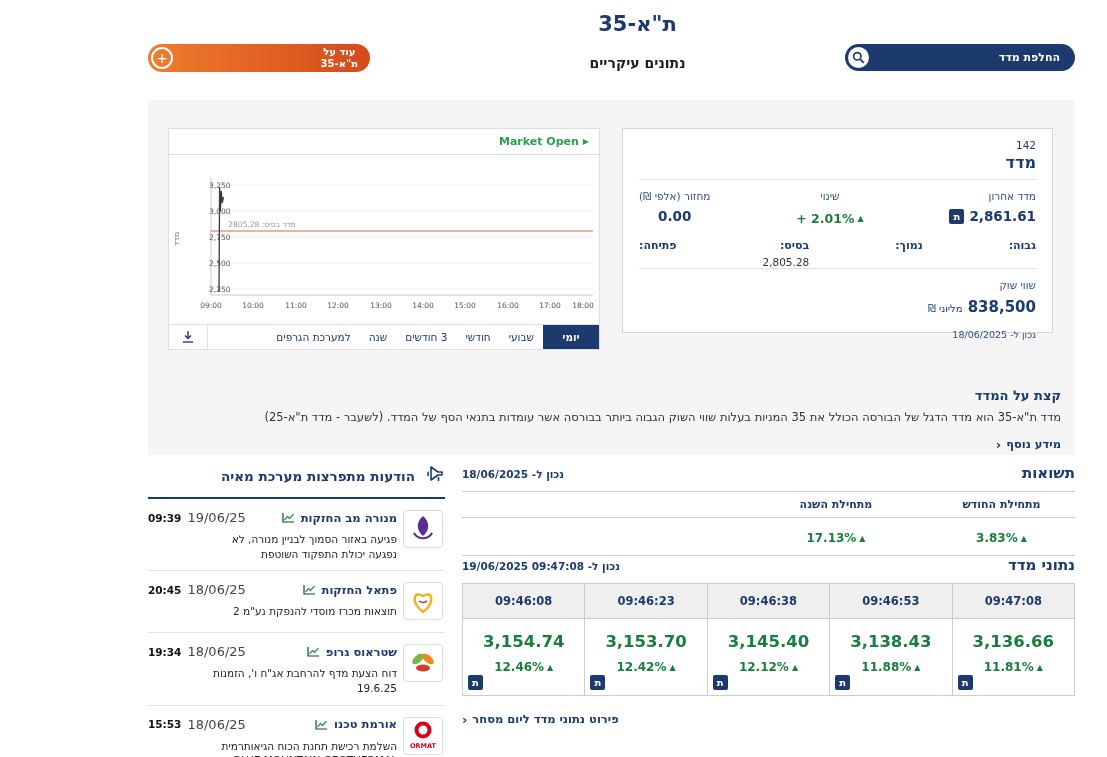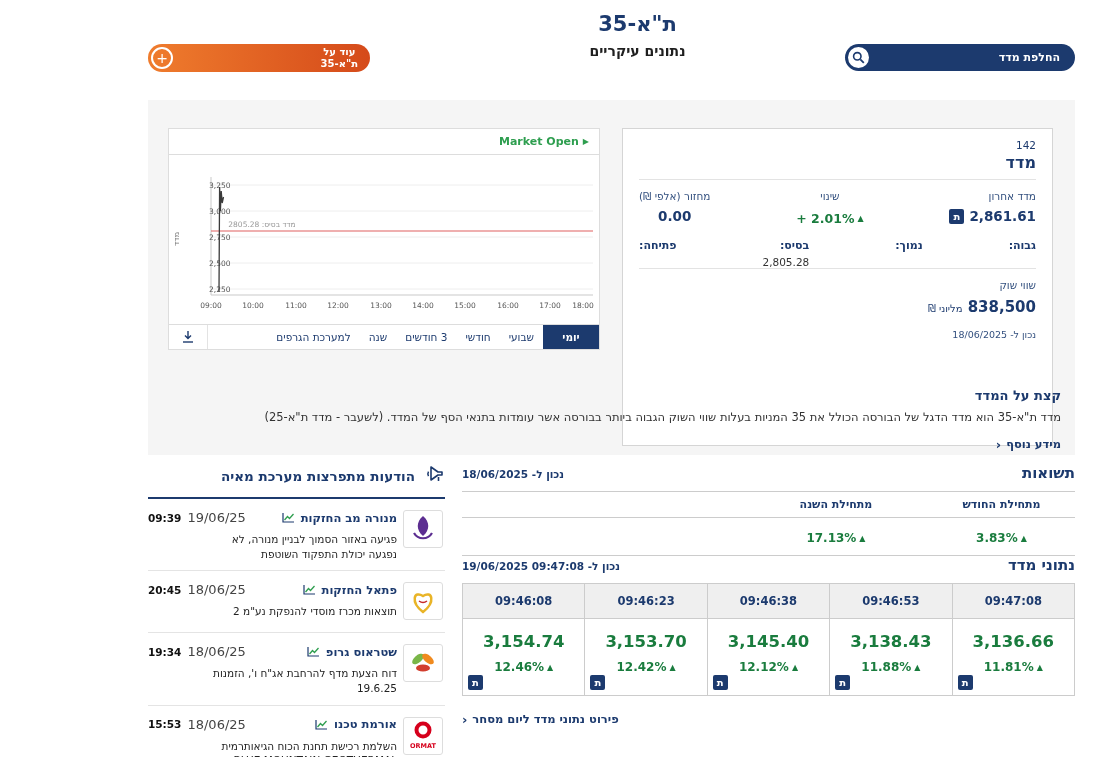--- a/index.html
+++ b/index.html
@@ -8,21 +8,21 @@
     --green2:#2e9e4f;
     --border:#d9d9d9;
   }
   *{margin:0;padding:0;box-sizing:border-box;}
   html,body{width:1107px;height:757px;}
   body{font-family:"DejaVu Sans","Liberation Sans",sans-serif;background:#fff;position:relative;direction:rtl;overflow:hidden;color:#222;}
 
   
   .title-wrap{position:absolute;top:12px;left:500px;width:275px;text-align:center;}
   .page-title{font-size:21px;font-weight:bold;color:var(--navy);}
-  .page-subtitle{font-size:14px;font-weight:bold;color:#1f1f1f;margin-top:7px;}
+  .page-subtitle{font-size:14px;font-weight:bold;color:#1f1f1f;margin-top:19px;}
   .more-btn{position:absolute;top:44px;left:148px;width:222px;height:28px;border-radius:14px;
     background:linear-gradient(to right,#ef7c2d,#d54a1a);display:flex;align-items:center;cursor:pointer;}
   .more-text{margin-right:12px;color:#fff;font-size:10px;font-weight:bold;line-height:1.25;text-align:center;}
   .plus-circle{position:absolute;left:3px;top:3px;width:22px;height:22px;border:2px solid #fff;border-radius:50%;
     color:#fff;font-size:14px;line-height:1;display:flex;align-items:center;justify-content:center;}
   .search-pill{position:absolute;top:44px;left:845px;width:230px;height:27px;background:var(--navy);border-radius:14px;cursor:pointer;}
   .search-circle{position:absolute;left:3px;top:3px;width:21px;height:21px;background:#fff;border-radius:50%;
     display:flex;align-items:center;justify-content:center;}
   .search-label{position:absolute;right:15px;top:7px;color:#fff;font-size:11px;font-weight:bold;}
 
@@ -35,21 +35,21 @@
   .market-open{direction:ltr;color:var(--green2);font-weight:bold;font-size:11px;display:flex;align-items:center;gap:4px;}
   .market-open .tri2{font-size:8px;color:var(--green2);}
   .chart-body{position:relative;height:169px;}
   .chart-tabs{height:25px;border-top:1px solid #ddd;display:flex;align-items:stretch;font-size:10.5px;color:var(--navy);}
   .ctab{display:flex;align-items:center;justify-content:center;padding:0 9px;cursor:pointer;white-space:nowrap;text-align:center;}
   .ctab.active{background:var(--navy);color:#fff;width:56px;font-weight:bold;}
   .ctab-spacer{flex:1;}
   .dl-btn{display:flex;align-items:center;justify-content:center;padding:0 12px;border-right:1px solid #e3e3e3;cursor:pointer;}
 
   
-  .data-panel{position:absolute;left:474px;top:28px;width:431px;height:318px;background:#fff;border:1px solid #d5d5d5;padding:10px 16px 0;}
+  .data-panel{position:absolute;left:474px;top:28px;width:431px;height:205px;background:#fff;border:1px solid #d5d5d5;padding:10px 16px 0;}
   .dp-top{border-bottom:1px solid #e3e3e3;padding-bottom:7px;}
   .dp-id{font-size:10.5px;color:var(--navy);}
   .dp-type{font-size:16px;font-weight:bold;color:var(--navy);margin-top:2px;}
   .dp-main{display:flex;justify-content:space-between;padding:10px 0 4px;}
   .dp-col-last{text-align:right;}
   .dp-col-mid,.dp-col-turn{text-align:center;}
   .dp-lbl{font-size:10.5px;color:#33507f;margin-bottom:6px;}
   .dp-val{font-size:13.5px;font-weight:bold;color:var(--navy);}
   .val-row{display:flex;align-items:center;gap:5px;}
   .badge-t{width:15px;height:15px;background:var(--navy);color:#fff;font-size:10px;font-weight:bold;border-radius:2px;

